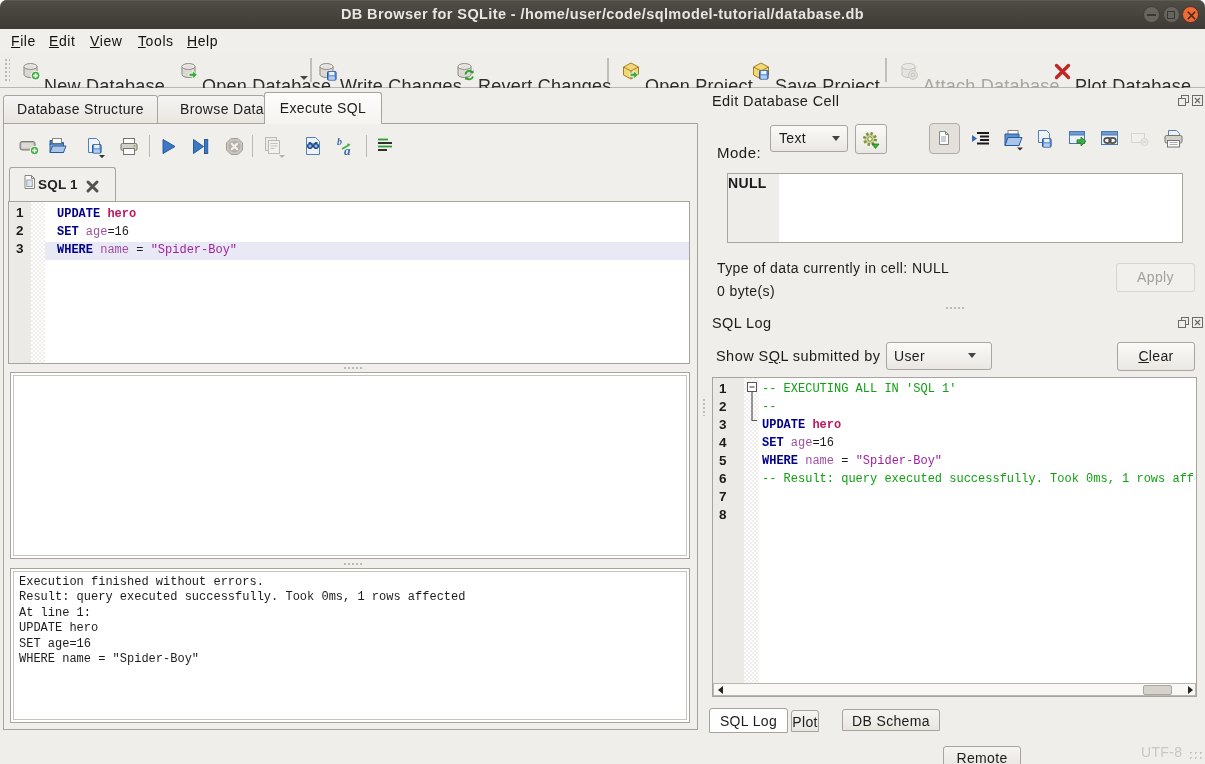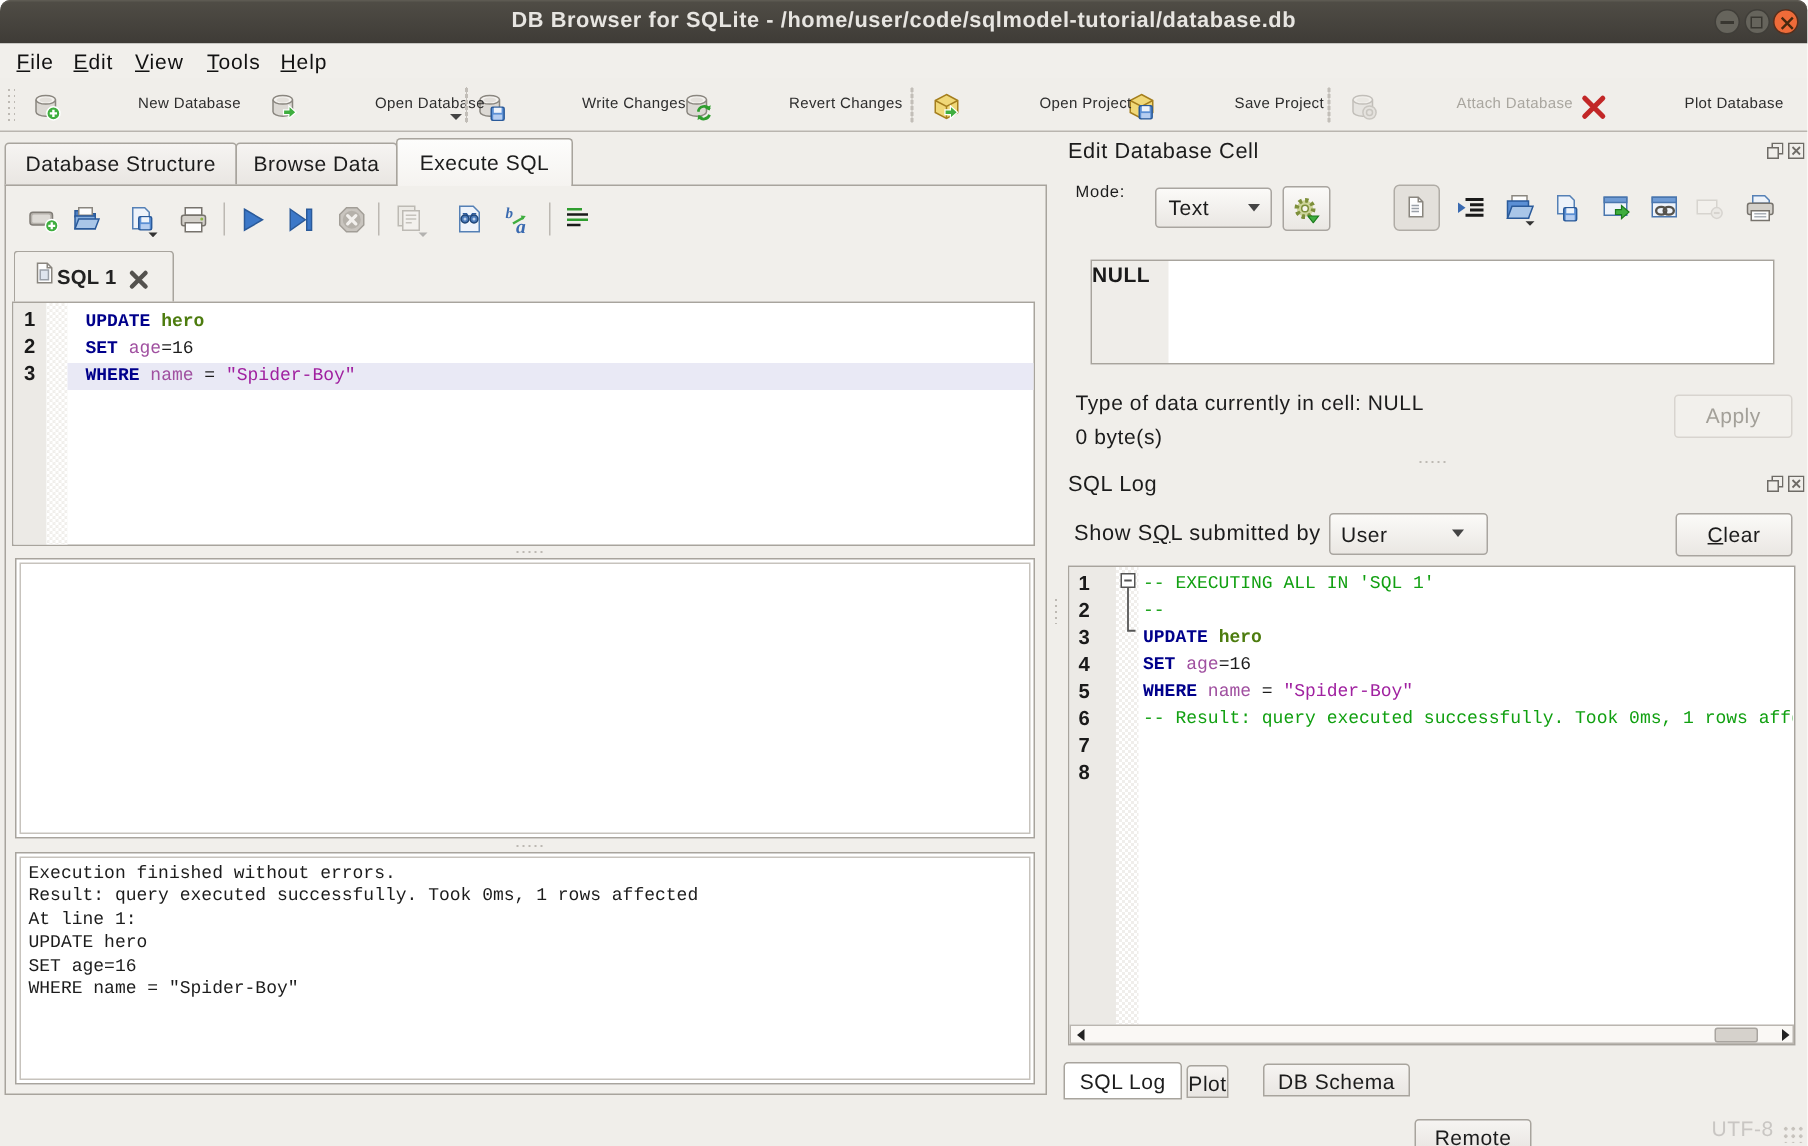--- a/index.html
+++ b/index.html
@@ -3,36 +3,36 @@
 <meta charset="utf-8">
 <style>
 * { box-sizing: border-box; margin:0; padding:0; }
 html,body { width:1205px; height:764px; background:#ffffff; }
 body { position:relative; font-family:"Liberation Sans",sans-serif; font-size:14px; letter-spacing:0.35px; color:#1c1c1c; overflow:hidden; }
 .abs { position:absolute; }
 .mono { font-family:"Liberation Mono",monospace; letter-spacing:normal; }
 .mn { text-decoration:underline; }
 
 .k { color:#00008b; font-weight:bold; }
-.t { color:#4d7c0f; font-weight:bold; }
+.t { color:#be185d; font-weight:bold; }
 .f { color:#a050a0; }
 .s { color:#a021a0; }
 .c { color:#11a011; }
 
 #titlebar { left:0; top:0; width:1205px; height:29px; border-radius:7px 7px 0 0;
   background:linear-gradient(#504d46,#403d38 90%,#3c3934);
   box-shadow:inset 0 1px 0 #5d5a52; }
 #title-text { left:0; top:6px; width:1205px; text-align:center; color:#e7e5e1; font-weight:bold; font-size:14.5px; letter-spacing:0.4px; }
 .winbtn { top:6px; width:17px; height:17px; border-radius:50%; }
 
 #menubar { left:0; top:29px; width:1205px; height:23px; background:#f1efeb; }
 .menuitem { top:33px; font-size:14px; letter-spacing:0.6px; color:#111; }
 
 #toolbar { left:0; top:52px; width:1205px; height:36px; background:#f0eeea; border-bottom:1px solid #b9b5af; }
-.tbtext { top:64px; font-size:10px; letter-spacing:0.25px; color:#2d2d2d;margin-left:48px; }
+.tbtext { top:76px; font-size:18px; letter-spacing:0.25px; color:#2d2d2d; }
 .tbsep { top:58px; width:2px; height:24px; background-image:radial-gradient(#c2beb8 1px,transparent 1px); background-size:2px 4px; }
 .dothandle { background-image:radial-gradient(#bdb9b3 1px,transparent 1px); background-size:4px 4px; }
 
 #mainbg { left:0; top:88px; width:1205px; height:676px; background:#f0eeea; }
 
 .tab { border:1px solid #a8a49d; border-radius:3px 3px 0 0; background:linear-gradient(#f6f4f2,#e9e6e2); text-align:center; }
 .tab div { margin-top:5px; }
 #tab-exec { background:linear-gradient(#fdfdfc,#f5f3f0); border-bottom:none; z-index:3; }
 
 #pageframe { left:3px; top:123px; width:695px; height:607px; border:1px solid #a8a49d; background:#f1efeb; }
@@ -153,21 +153,21 @@
 <div class="abs tbtext" style="left:775px;">Save Project</div>
 <div class="abs tbsep" style="left:885px;"></div>
 <div class="abs tbtext" style="left:923px;color:#a9a69f;">Attach Database</div>
 <div class="abs tbtext" style="left:1075px;">Plot Database</div>
 
 <div id="mainbg" class="abs"></div>
 
 <div class="abs tab" style="left:3px;top:95px;width:155px;height:29px;">
     <div>Database Structure</div>
   </div>
-<div class="abs tab" style="left:157px;top:95px;width:108px;height:29px;">
+<div class="abs tab" style="left:157px;top:95px;width:108px;height:29px;text-align:right;">
     <div>Browse Data</div>
   </div>
 
 <div id="pageframe" class="abs"></div>
 <div id="tab-exec" class="abs tab" style="left:264px;top:92px;width:118px;height:32px;">
     <div style="margin-top:7px;">Execute SQL</div>
   </div>
 
 <svg class="abs" style="left:19px;top:137px;" width="20" height="19">
 <rect x="1" y="4.5" width="15" height="8.5" rx="2" fill="#b5b1ab" stroke="#807c76"></rect>
@@ -274,21 +274,21 @@
 <div class="abs dothandle" style="left:702px;top:398px;width:4px;height:18px;"></div>
 <div class="abs docktitle" style="left:712px;top:93px;">Edit Database Cell</div>
 <svg class="abs" style="left:1178px;top:95px;" width="11" height="11">
     <rect x="3.5" y="0.5" width="7" height="7" fill="none" stroke="#6e6b66"></rect>
     <rect x="0.5" y="3.5" width="7" height="7" fill="#f0eeea" stroke="#6e6b66"></rect>
   </svg>
 <svg class="abs" style="left:1192px;top:95px;" width="11" height="11">
     <rect x="0.5" y="0.5" width="10" height="10" fill="none" stroke="#6e6b66"></rect>
     <path d="M3 3 L8 8 M8 3 L3 8" stroke="#6e6b66" stroke-width="1.2"></path>
   </svg>
-<div class="abs" style="left:717px;top:122px;font-size:11px;letter-spacing:0.5px;">Mode:</div>
+<div class="abs" style="left:717px;top:144px;font-size:15px;letter-spacing:0.5px;">Mode:</div>
 <div class="abs combo" style="left:770px;top:125px;width:78px;height:27px;"></div>
 <div class="abs" style="left:779px;top:130px;font-size:14px;">Text</div>
 <div class="abs carett" style="left:832px;top:136px;"></div>
 <div class="abs btn" style="left:855px;top:124px;width:32px;height:30px;"></div>
 <svg class="abs" style="left:862px;top:131px;" width="18" height="18">
 <circle cx="8" cy="8" r="5.5" fill="#cdd49a" stroke="#7d8f3a" stroke-width="3" stroke-dasharray="2.2,2.1"></circle>
 <circle cx="8" cy="8" r="2.2" fill="#f6f6ee" stroke="#7d8f3a"></circle>
 <path d="M10 13 L17 13 L13.5 17.5 Z" fill="#3fae3f" stroke="#1c7a1c" stroke-width="0.8"></path>
 </svg>
 

